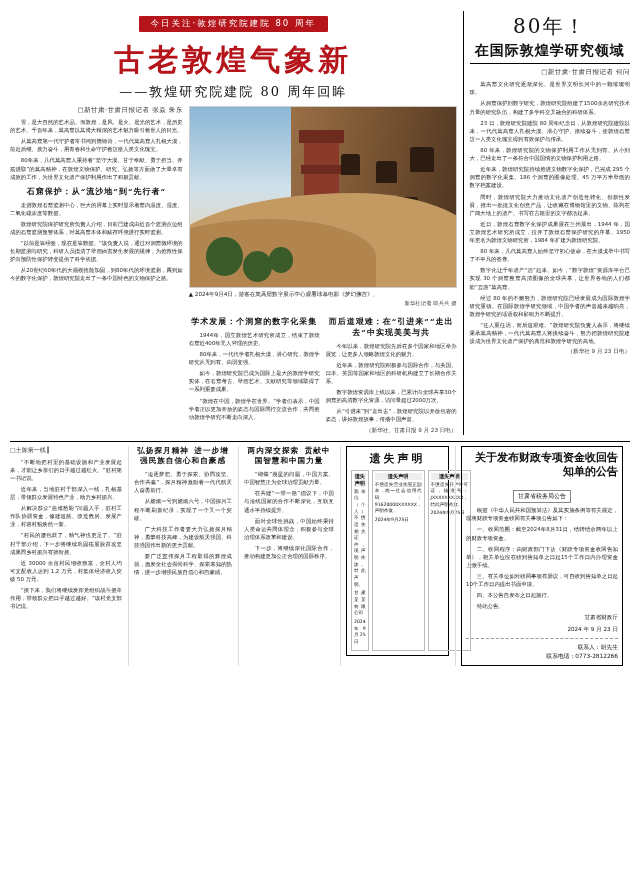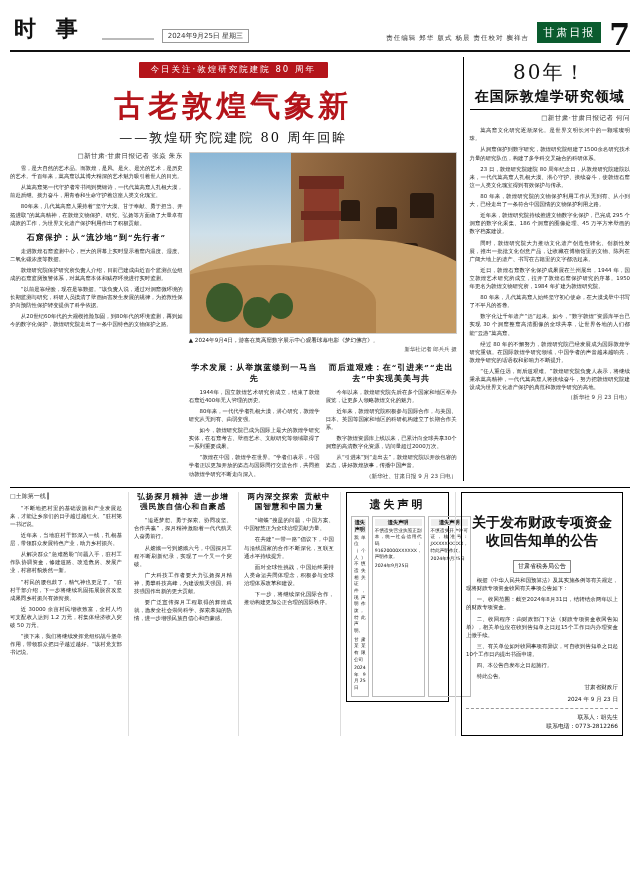--- a/index.html
+++ b/index.html
@@ -99,49 +99,40 @@
     font-family:"DejaVu Serif","Liberation Serif",serif; font-weight:700;
     font-size:9px; text-align:center; margin:0 0 4px; line-height:1.35; letter-spacing:1px;
   }
   .lhead.sm { font-size:7.6px;font-family:Liberation Mono, monospace; }
   .corner-tag { font-size:6px; color:#333; margin-bottom:3px; }
 
   
   .notice-box { border:1px solid #000; padding:4px; }
   .notice-title {
     font-family:"DejaVu Serif","Liberation Serif",serif; font-weight:700;
-    font-size:14px; text-align:center; margin:16px 0 4px; line-height:1.3;
+    font-size:11px; text-align:right; margin:0 0 4px; line-height:1.3;
   }
   .notice-sub { font-size:6px; text-align:center; border:1px solid #888; display:inline-block; padding:1px 4px; margin:0 auto 3px;}
   .center { text-align:center; }
   .notice-foot { font-size:5.6px; text-align:right; line-height:1.6; margin-top:3px;}
   .tel { font-size:5.8px; text-align:right; }
 
   
   .stmt-box { border:1px solid #000; padding:4px; }
   .stmt-title { font-family:"DejaVu Serif","Liberation Serif",serif; font-weight:700; font-size:11px; text-align:center; letter-spacing:3px; margin:0 0 4px;}
   .mini-cards { display:flex; gap:3px; }
   .mini-card { flex:1; border:1px solid #bbb; padding:2px; }
   .mini-card p { font-size:4.6px; line-height:1.45; margin:0 0 2px; text-align:justify;}
   .mini-head { font-size:5.2px; font-weight:700; text-align:center; margin:0 0 2px; background:#eee;}
 </style>
 </head>
 <body>
 
 <div class="page">
 
-  <div class="masthead">
-    <div class="mh-section">时 事</div>
-    <div class="mh-rule"></div>
-    <div class="mh-date">2024年9月25日 星期三</div>
-    <div class="mh-flex"></div>
-    <div class="mh-credits">责任编辑 郑华  版式  杨晨  责任校对  窦祥吉</div>
-    <div class="mh-logo">甘肃日报</div>
-    <div class="mh-num">7</div>
-  </div>
 
   <div class="body-wrap">
 
     <div class="left-block">
 
       <div class="kicker">
         <span>今日关注·敦煌研究院建院 80 周年</span>
       </div>
       <div class="headline">古老敦煌气象新</div>
       <div class="subhead">——敦煌研究院建院 80 周年回眸</div>
@@ -178,21 +169,21 @@
             <div class="dune2"></div>
             <div class="tree" style="left:6%;bottom:6%;width:14%;height:22%"></div>
             <div class="tree" style="left:20%;bottom:3%;width:11%;height:17%"></div>
             <div class="tree" style="left:30%;bottom:8%;width:9%;height:14%"></div>
           </div>
           <div class="caption">▲ 2024年9月4日，游客在莫高窟数字展示中心观看球幕电影《梦幻佛宫》。</div>
           <div class="caption-src">新华社记者 郎兵兵 摄</div>
 
           <div class="cols" style="margin-top:4px">
             <div class="col">
-              <div class="sub-title small">学术发展：从举旗蓝缕到一马当先</div>
+              <div class="sub-title small">学术发展：个洞窟的数字化采集</div>
               <p class="txt">1944年，国立敦煌艺术研究所成立，结束了敦煌石窟近400年无人管理的历史。</p>
               <p class="txt">80年来，一代代学者扎根大漠，潜心研究，敦煌学研究从无到有、由弱变强。</p>
               <p class="txt">如今，敦煌研究院已成为国际上最大的敦煌学研究实体，在石窟考古、壁画艺术、文献研究等领域取得了一系列重要成果。</p>
               <p class="txt">“敦煌在中国，敦煌学在世界。”学者们表示，中国学者正以更加开放的姿态与国际同行交流合作，共同推动敦煌学研究不断走向深入。</p>
             </div>
             <div class="col">
               <div class="sub-title small">而后道艰难：在“引进来”“走出去”中实现美美与共</div>
               <p class="txt">今年以来，敦煌研究院先后在多个国家和地区举办展览，让更多人领略敦煌文化的魅力。</p>
               <p class="txt">近年来，敦煌研究院积极参与国际合作，与美国、日本、英国等国家和地区的科研机构建立了长期合作关系。</p>
               <p class="txt">数字敦煌资源库上线以来，已累计向全球共享30个洞窟的高清数字化资源，访问量超过2000万次。</p>

